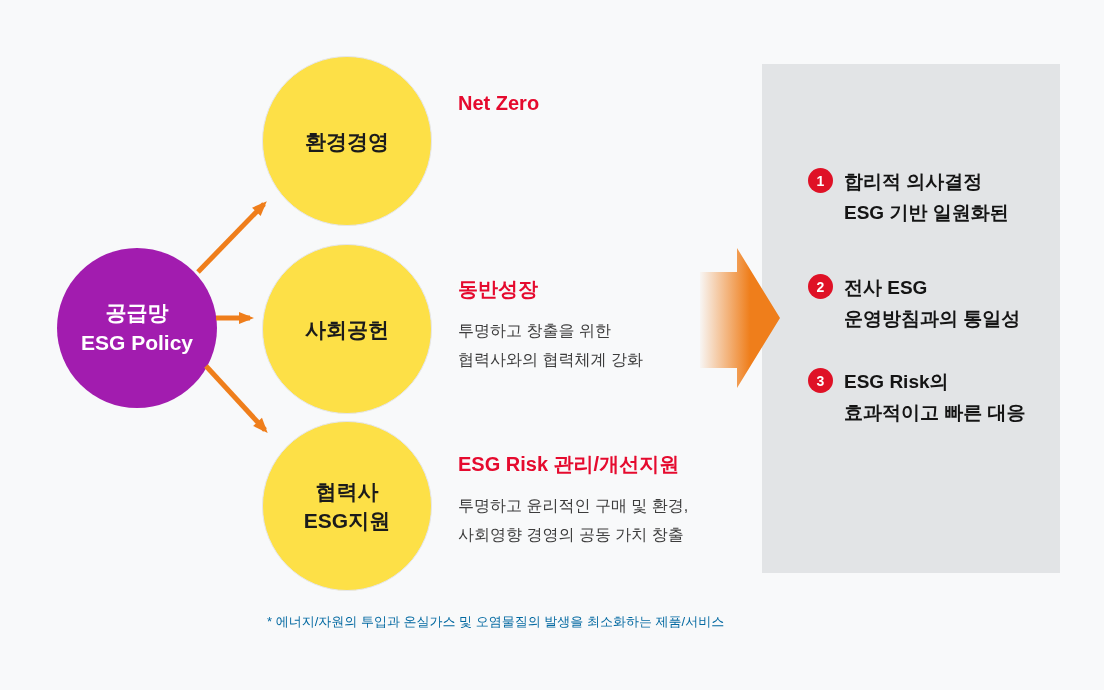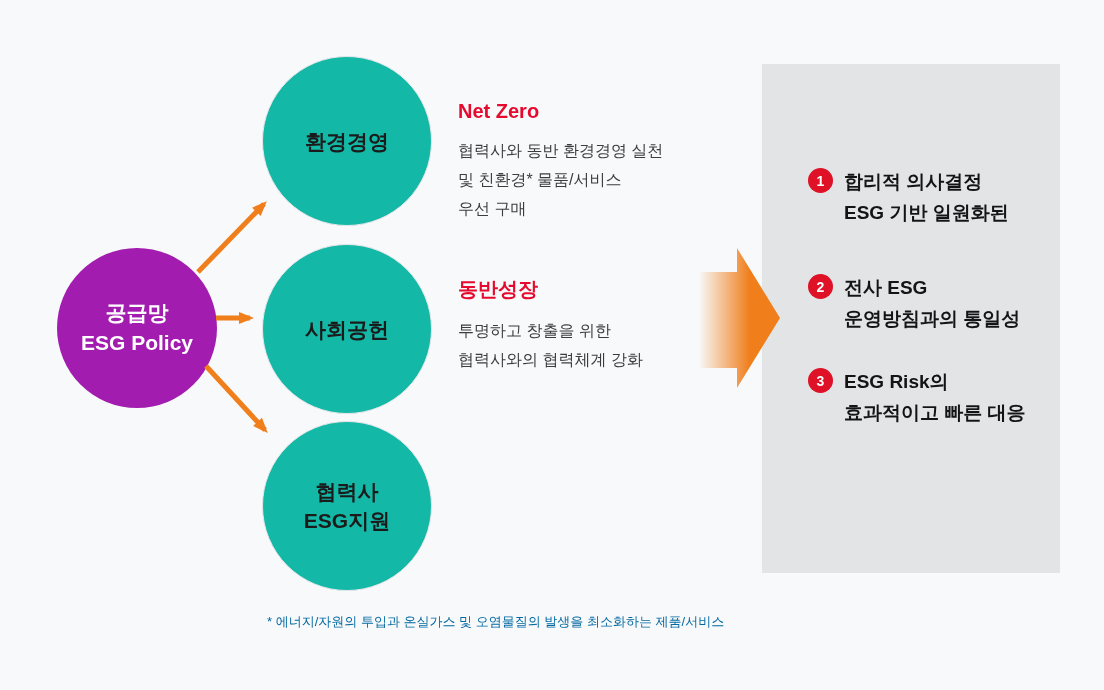--- a/index.html
+++ b/index.html
@@ -28,35 +28,35 @@
     color: #FFFFFF;
     font-size: 21px; font-weight: 700; line-height: 30px;
     z-index: 2;
   }
   
   .node {
     position: absolute;
     left: 262px;
     width: 170px; height: 170px;
     border-radius: 50%;
-    background: #14b8a6;
+    background: #fde047;
     border: 1px solid #E5E6EA;
     display: flex; flex-direction: column;
     align-items: center; justify-content: center;
     text-align: center;
     color: #1B1B1B;
     font-size: 21px; font-weight: 700; line-height: 29px;
     z-index: 2;
   }
   .node-1 { top: 56px; }
   .node-2 { top: 244px; }
   .node-3 { top: 421px; }
   
   .block { position: absolute; left: 458px; z-index: 2; }
-  .block-1 { top: 100px; }
+  .block-1 { top: 92px; }
   .block-2 { top: 276px; }
   .block-3 { top: 451px; }
   .block-title {
     color: #E50A2E;
     font-size: 20px; font-weight: 700;
     margin-bottom: 13px;
   }
   .block-desc {
     color: #3C3C3C;
     font-size: 16px; line-height: 29px;
@@ -150,31 +150,33 @@
   <div class="node node-2">
     <div>사회공헌</div>
   </div>
   <div class="node node-3">
     <div>협력사</div>
     <div>ESG지원</div>
   </div>
 
   <div class="block block-1">
     <div class="block-title">Net Zero</div>
-    <div class="block-desc">
-      <div>협력사와 동반 환경경영 실천</div>
-      <div>및 친환경* 물품/서비스</div>
-      <div>우선 구매</div>
-    </div>
   </div>
   <div class="block block-2">
     <div class="block-title">동반성장</div>
     <div class="block-desc">
       <div>투명하고 창출을 위한</div>
       <div>협력사와의 협력체계 강화</div>
+    </div>
+  </div>
+  <div class="block block-3">
+    <div class="block-title">ESG Risk 관리/개선지원</div>
+    <div class="block-desc">
+      <div>투명하고 윤리적인 구매 및 환경,</div>
+      <div>사회영향 경영의 공동 가치 창출</div>
     </div>
   </div>
 
   <div class="footnote">* 에너지/자원의 투입과 온실가스 및 오염물질의 발생을 최소화하는 제품/서비스</div>
 
   <svg class="arrows" viewBox="0 0 1104 690" xmlns="http://www.w3.org/2000/svg">
     <defs>
       <marker id="ah" markerUnits="userSpaceOnUse" markerWidth="20" markerHeight="20" refX="13" refY="9" orient="auto">
         <path d="M2,3 L17,9 L2,15 Z" fill="#EF7E1B"></path>
       </marker>

